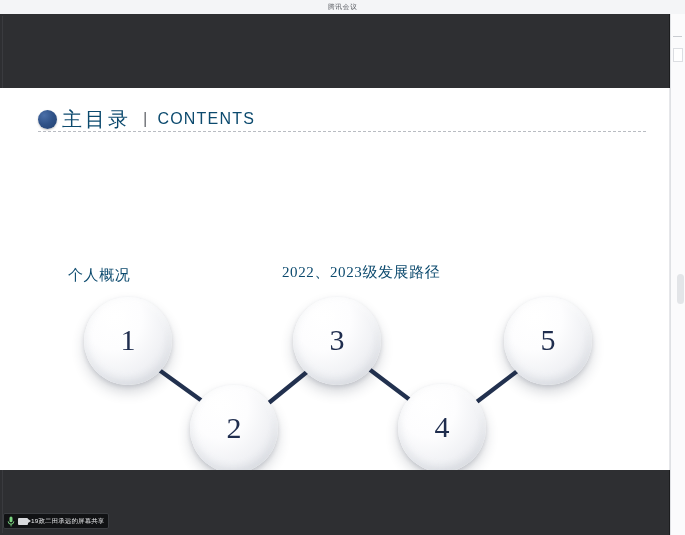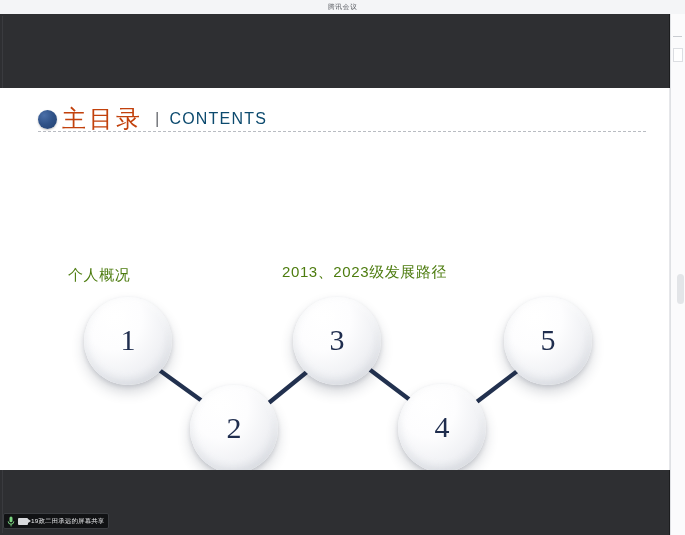--- a/index.html
+++ b/index.html
@@ -61,21 +61,21 @@
     position:absolute; left:38px; top:14px; width:608px; height:34px;
     display:flex; align-items:center;
   }
   #header-bullet{
     width:19px; height:19px; border-radius:50%;
     background:radial-gradient(circle at 32% 28%, #4b6fa8 0%, #2f5288 48%, #22406f 100%);
     flex:0 0 auto; margin-right:5px;
     box-shadow:0 1px 2px rgba(0,0,0,.25);
   }
   #header-cn{
-    font-size:24px; color:#c2410c; letter-spacing:3px;
+    font-size:20px; color:#0c4a6e; letter-spacing:3px;
     font-family:"DejaVu Sans",sans-serif; font-weight:400;
     white-space:nowrap;
   }
   #header-divider{
     font-size:17px; color:#6d6f74; margin:0 10px 0 12px;
   }
   #header-en{
     font-size:16px; color:#0c4a6e; letter-spacing:1.2px;
     font-family:Liberation Sans, sans-serif;
   }
@@ -112,22 +112,22 @@
   }
 
   #node1{ left:84px;  top:209px; width:88px; height:88px; }
   #node2{ left:190px; top:297px; width:88px; height:88px; }
   #node3{ left:293px; top:209px; width:88px; height:88px; }
   #node4{ left:398px; top:296px; width:88px; height:88px; }
   #node5{ left:504px; top:209px; width:88px; height:88px; }
 
   .label{
     position:absolute; white-space:nowrap;
-    font-size:15px; color:#4d7c0f; letter-spacing:.6px;
-    font-family:Liberation Sans, sans-serif;
+    font-size:15px; color:#0c4a6e; letter-spacing:.6px;
+    font-family:Liberation Serif, serif;
   }
   #label1{ left:68px;  top:178px; }
   #label3{ left:282px; top:175px; }
   #label5{ left:497px; top:181px; }
 
   
   #dark-band-bottom{
     position:absolute; left:0; top:470px; width:670px; height:65px;
     background:#2e2f32;
     border-right:1px solid #1c1d1f;
@@ -211,21 +211,21 @@
       <span class="node-num">4</span>
       <span class="node-hi"></span>
     </div>
     <div class="node" id="node5">
       <span class="node-num">5</span>
       <span class="node-hi"></span>
     </div>
 
     <span class="label" id="label1">个人概况</span>
 
-    <span class="label" id="label3">2013、2023级发展路径</span>
+    <span class="label" id="label3">2022、2023级发展路径</span>
 
   </div>
 
 </div>
 
 <div id="dark-band-bottom"></div>
 
 <div id="share-badge">
   <svg id="mic-icon" viewBox="0 0 8 11">
     <rect x="2.5" y="0.6" width="3" height="5.6" rx="1.5" fill="#7ad37f"></rect>

